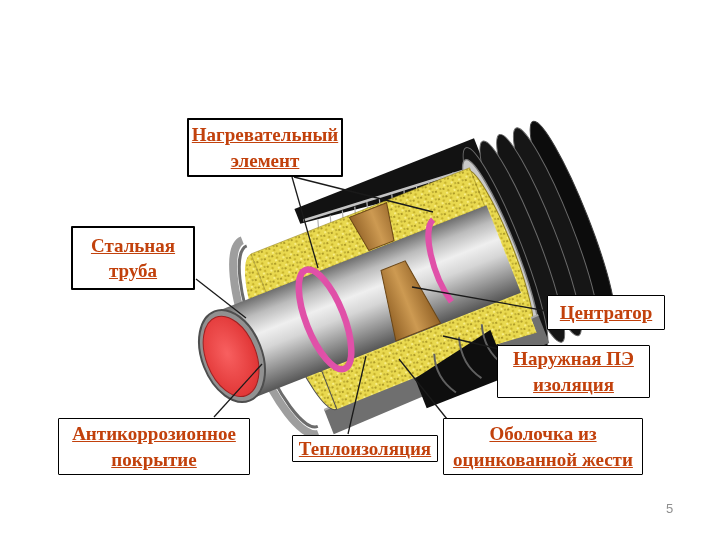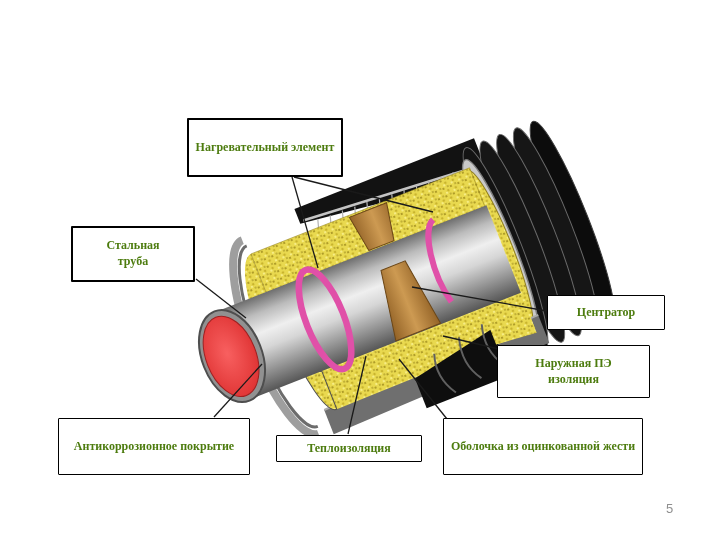--- a/index.html
+++ b/index.html
@@ -4,29 +4,29 @@
 <style>
   html,body{margin:0;padding:0;background:#fff;}
   .stage{
     position:relative;width:720px;height:540px;background:#ffffff;overflow:hidden;
     font-family:"Liberation Serif","DejaVu Serif",serif;
   }
   .diagram-svg{position:absolute;left:0;top:0;z-index:1;}
   .lbl{
     position:absolute;z-index:3;box-sizing:border-box;
     background:#ffffff;border:1.6px solid #000;border-radius:1px;
-    color:#4d7c0f;font-weight:bold;font-size:12px;line-height:1.32;
-    display:flex;align-items:center;justify-content:center;text-align:center;
+    color:#c2410c;font-weight:bold;font-size:19px;line-height:1.32;
+    display:flex;align-items:center;justify-content:center;text-align:center;text-decoration:underline;
   }
   .lbl-nagrev {left:187px;top:118px;width:156px;height:59px;border-width:2px;}
-  .lbl-stal   {left:71px; top:226px;width:124px;height:56px;border-width:2px;padding:16px 18px;}
+  .lbl-stal   {left:71px; top:226px;width:124px;height:64px;border-width:2px;padding:16px 18px;}
   .lbl-centr  {left:547px;top:295px;width:118px;height:35px;}
   .lbl-naruzh {left:497px;top:345px;width:153px;height:53px;padding:12px 12px;}
   .lbl-antikor{left:58px; top:418px;width:192px;height:57px;padding:0 8px;}
-  .lbl-teplo  {left:276px;top:435px;width:146px;height:27px;}
+  .lbl-teplo  {left:292px;top:435px;width:146px;height:27px;}
   .lbl-obol   {left:443px;top:418px;width:200px;height:57px;padding:0 0;}
   .page-num{
     position:absolute;left:666px;top:501px;z-index:3;
     color:#8f8f8f;font-family:"Liberation Sans","DejaVu Sans",sans-serif;font-size:13px;
   }
 </style>
 </head>
 <body>
 
 <div class="stage">

